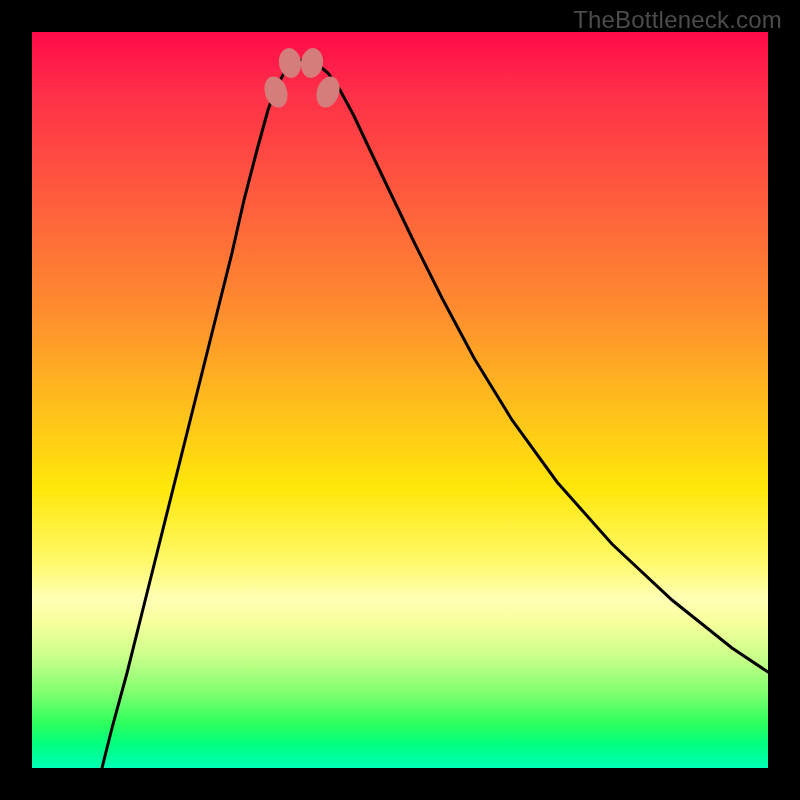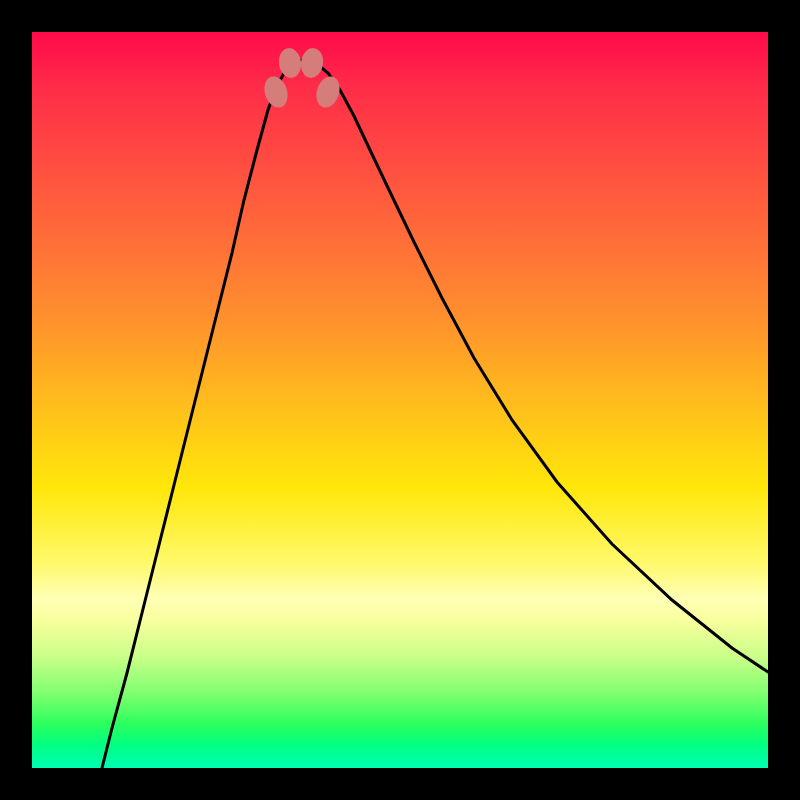--- a/index.html
+++ b/index.html
@@ -70,13 +70,14 @@
     <svg class="curve" width="736" height="736" viewBox="0 0 736 736">
       <path id="main-curve" fill="none" stroke="#000" stroke-width="3" stroke-linecap="round" d="M70 736 L80 696 L95 641 L110 581 L125 521 L140 461 L155 401 L170 341 L185 281 L200 221 L212 168 L225 118 L236 78 L244 56 L252 41 L260 31 L270 28 L284 31 L296 41 L308 58 L322 84 L338 118 L358 160 L382 210 L410 266 L442 326 L480 388 L525 450 L580 512 L640 568 L700 616 L736 640"></path>
       <g id="markers">
           <ellipse cx="244" cy="60" rx="11" ry="16" class="marker" transform="rotate(-18 244 60)"></ellipse>
           <ellipse cx="258" cy="31" rx="11" ry="15" class="marker" transform="rotate(-8 258 31)"></ellipse>
           <ellipse cx="280" cy="31" rx="11" ry="15" class="marker" transform="rotate(8 280 31)"></ellipse>
           <ellipse cx="296" cy="60" rx="11" ry="16" class="marker" transform="rotate(18 296 60)"></ellipse>
         </g>
     </svg>
   </div>
+  <div class="watermark">TheBottleneck.com</div>
 </div>
 
 </body></html>

